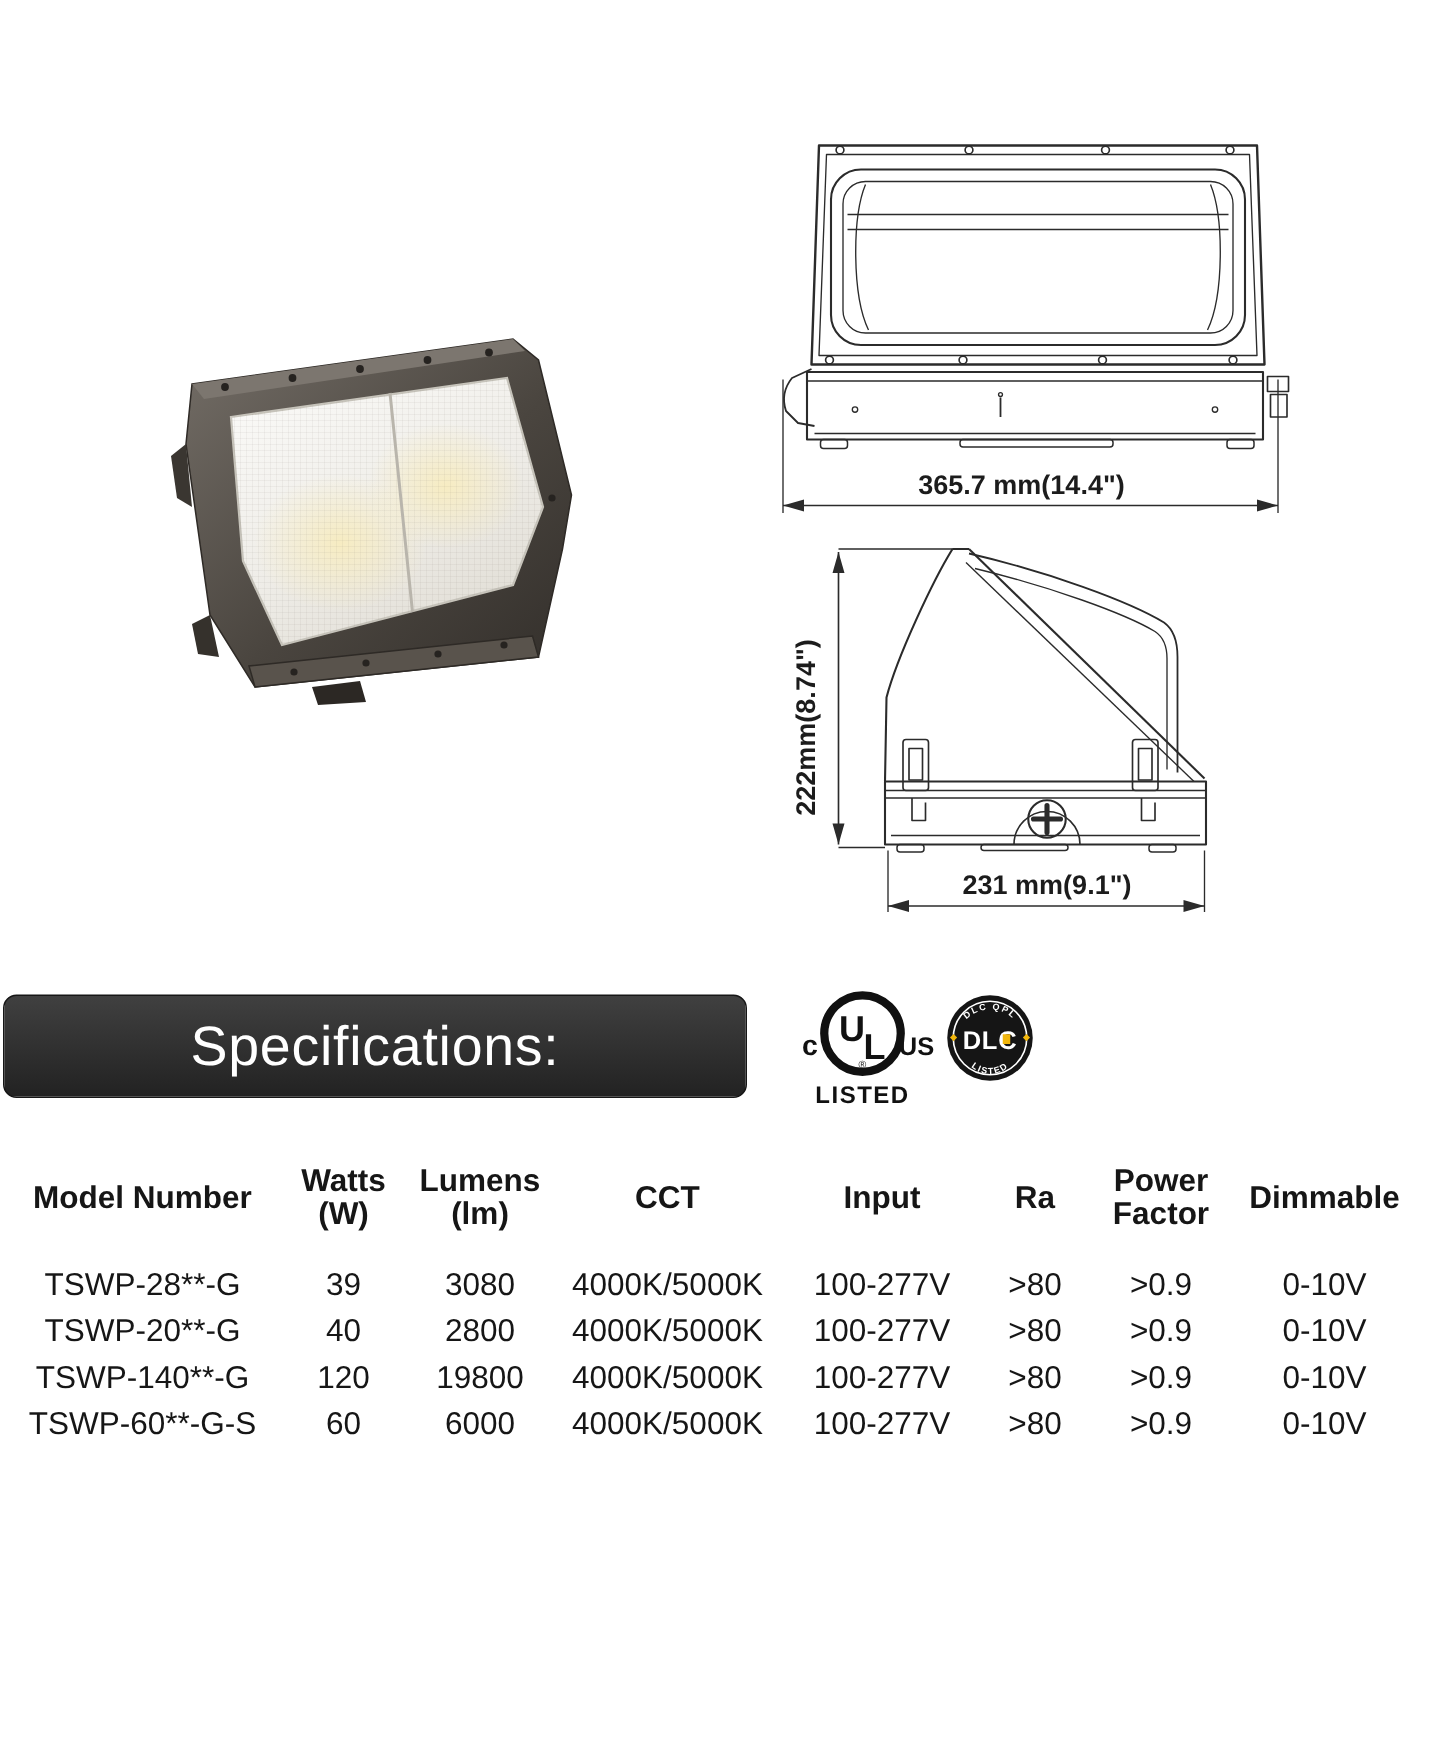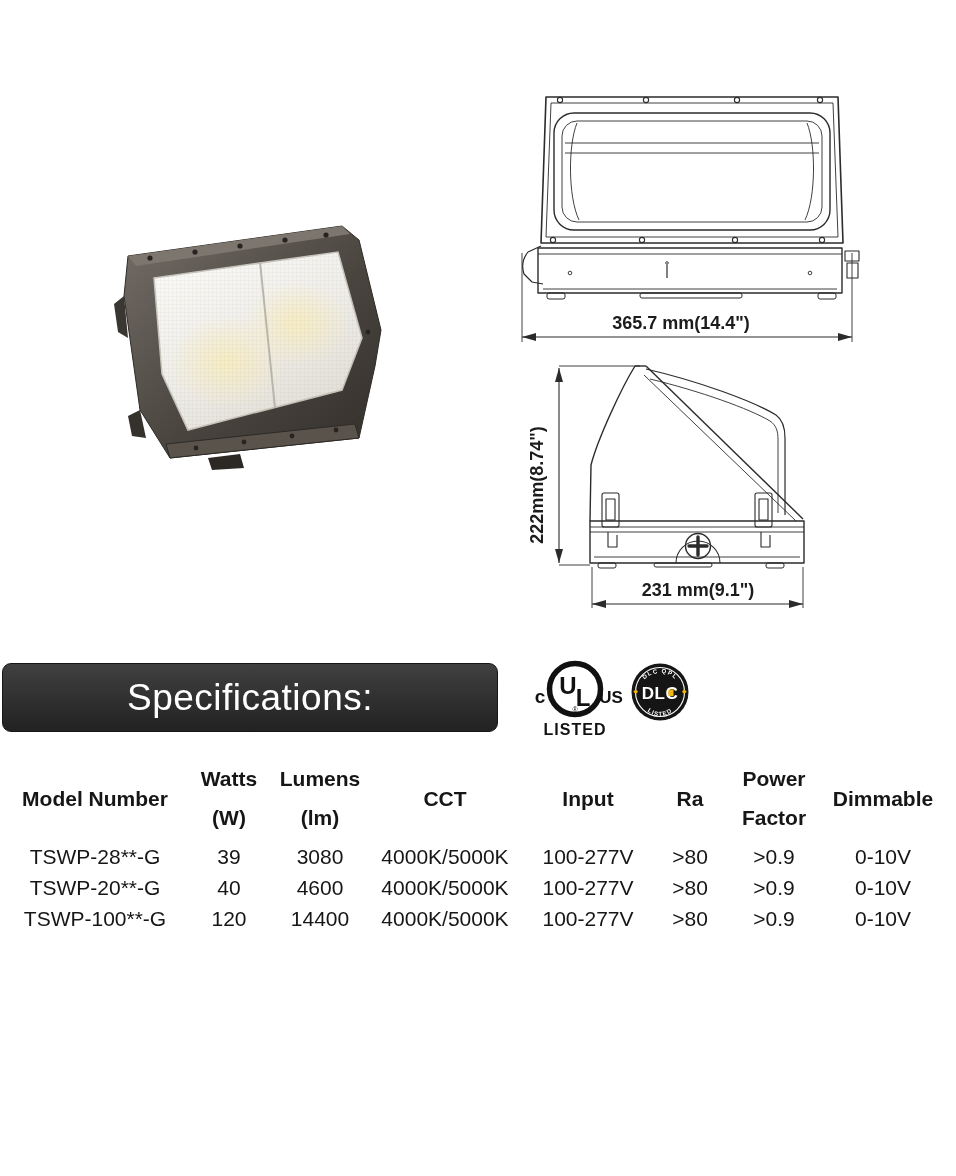--- a/index.html
+++ b/index.html
@@ -26,21 +26,21 @@
   #ul-logo{position:absolute;left:528px;top:656px;width:95px;height:85px;}
   #dlc-logo{position:absolute;left:628px;top:661px;width:64px;height:62px;}
 
   
   #spec-table{position:absolute;left:1px;top:756px;width:940px;border-collapse:collapse;
               table-layout:fixed;}
   #spec-table th{font-weight:bold;font-size:21px;padding:0;vertical-align:middle;}
   #spec-table td{font-size:21px;text-align:center;height:31px;padding:0;white-space:nowrap;}
   .th-inner{display:flex;flex-direction:column;align-items:center;height:85px;line-height:22px;}
   .th-inner.single{justify-content:center;}
-  .th-inner.double{justify-content:space-between;padding:12px 0;box-sizing:border-box;height:85px;}
+  .th-inner.double{justify-content:center;padding:12px 0;box-sizing:border-box;height:85px;}
 </style>
 </head>
 <body>
 
 <div id="page">
 
   <svg id="photo" viewBox="0 0 285 258" aria-hidden="true">
     <defs>
       <linearGradient id="bodyGrad" x1="0" y1="0" x2="1" y2="1">
         <stop offset="0" stop-color="#746e67"></stop>
@@ -265,31 +265,41 @@
       <td>3080</td>
       <td>4000K/5000K</td>
       <td>100-277V</td>
       <td>&gt;80</td>
       <td>&gt;0.9</td>
       <td>0-10V</td>
     </tr>
         <tr>
       <td>TSWP-20**-G</td>
       <td>40</td>
-      <td>4600</td>
+      <td>2800</td>
       <td>4000K/5000K</td>
       <td>100-277V</td>
       <td>&gt;80</td>
       <td>&gt;0.9</td>
       <td>0-10V</td>
     </tr>
         <tr>
-      <td>TSWP-100**-G</td>
+      <td>TSWP-140**-G</td>
       <td>120</td>
-      <td>14400</td>
+      <td>19800</td>
+      <td>4000K/5000K</td>
+      <td>100-277V</td>
+      <td>&gt;80</td>
+      <td>&gt;0.9</td>
+      <td>0-10V</td>
+    </tr>
+        <tr>
+      <td>TSWP-60**-G-S</td>
+      <td>60</td>
+      <td>6000</td>
       <td>4000K/5000K</td>
       <td>100-277V</td>
       <td>&gt;80</td>
       <td>&gt;0.9</td>
       <td>0-10V</td>
     </tr>
       </tbody>
   </table>
 
 </div>

